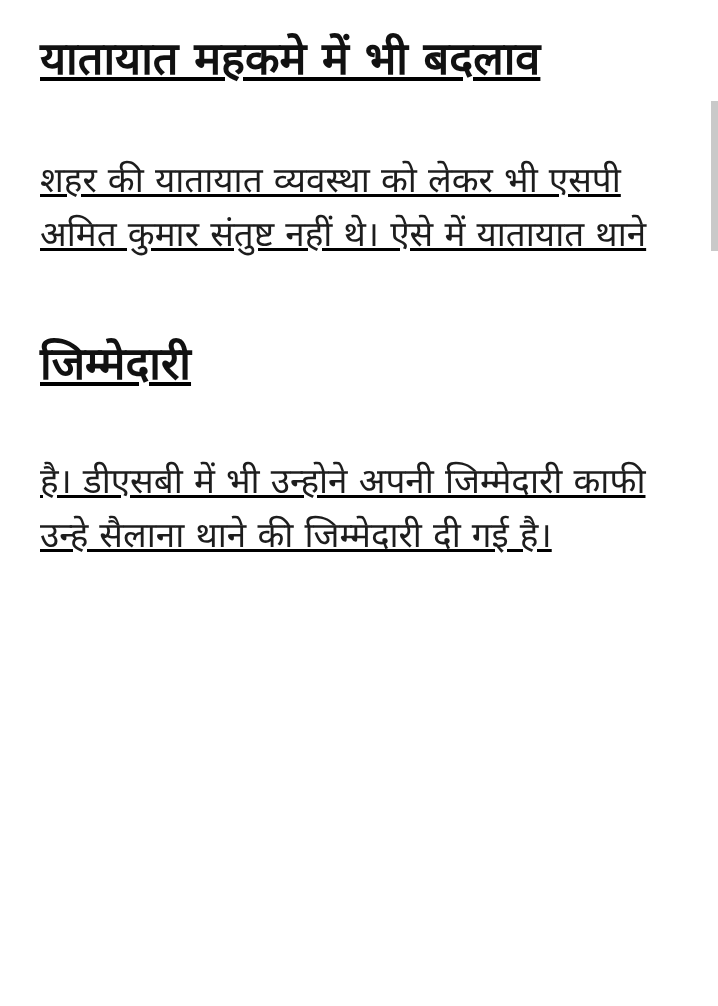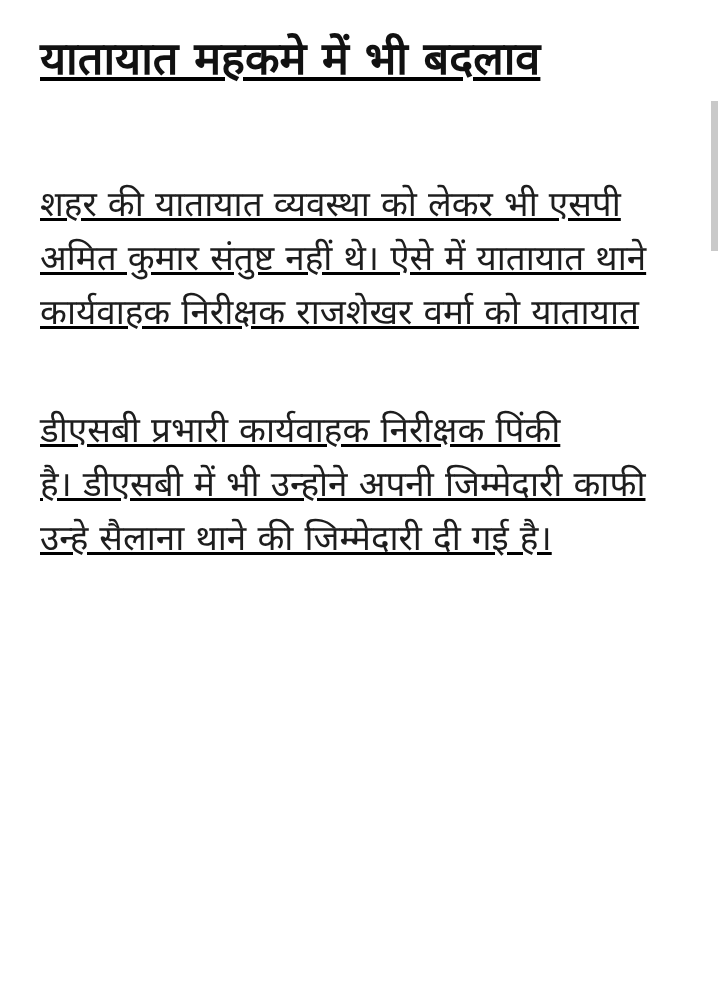--- a/index.html
+++ b/index.html
@@ -31,21 +31,21 @@
   .bodytext {
     margin: 0;
     font-size: 35px;
     line-height: 54px;
     font-weight: 400;
     color: var(--c-body, #1d1d1d);
   }
   .bodytext .bl {
     display: block;
   }
-  .sec-1 .bodytext { margin-top: 80px; }
+  .sec-1 .bodytext { margin-top: 56px; }
   .sec-2 { margin-top: 64px; }
   .sec-2 .bodytext { margin-top: 52px; }
   .scroll-thumb {
     position: absolute;
     top: 101px;
     right: 0;
     width: 7px;
     height: 150px;
     background: var(--c-scrollbar, #c9c9c9);
   }
@@ -56,29 +56,28 @@
 <div class="screen">
   <article class="content" lang="hi">
 
     <section class="sec sec-1">
       <h1 class="headline">
         <span class="hl">यातायात महकमे में भी बदलाव</span>
       </h1>
       <p class="bodytext">
         <span class="bl">शहर की यातायात व्यवस्था को लेकर भी एसपी</span>
         <span class="bl">अमित कुमार संतुष्ट नहीं थे। ऐसे में यातायात थाने</span>
-        <span class="bl">कार्यवाहक निरीक्षक राजशेखर वर्मा को यातायात</span>
       </p>
     </section>
 
     <section class="sec sec-2">
       <h1 class="headline">
+        <span class="hl">जिम्मेदारी</span>
       </h1>
       <p class="bodytext">
-        <span class="bl">डीएसबी प्रभारी कार्यवाहक निरीक्षक पिंकी</span>
         <span class="bl">है। डीएसबी में भी उन्होने अपनी जिम्मेदारी काफी</span>
         <span class="bl">उन्हे सैलाना थाने की जिम्मेदारी दी गई है।</span>
       </p>
     </section>
 
   </article>
 
   <div class="scroll-thumb"></div>
 </div>
 

